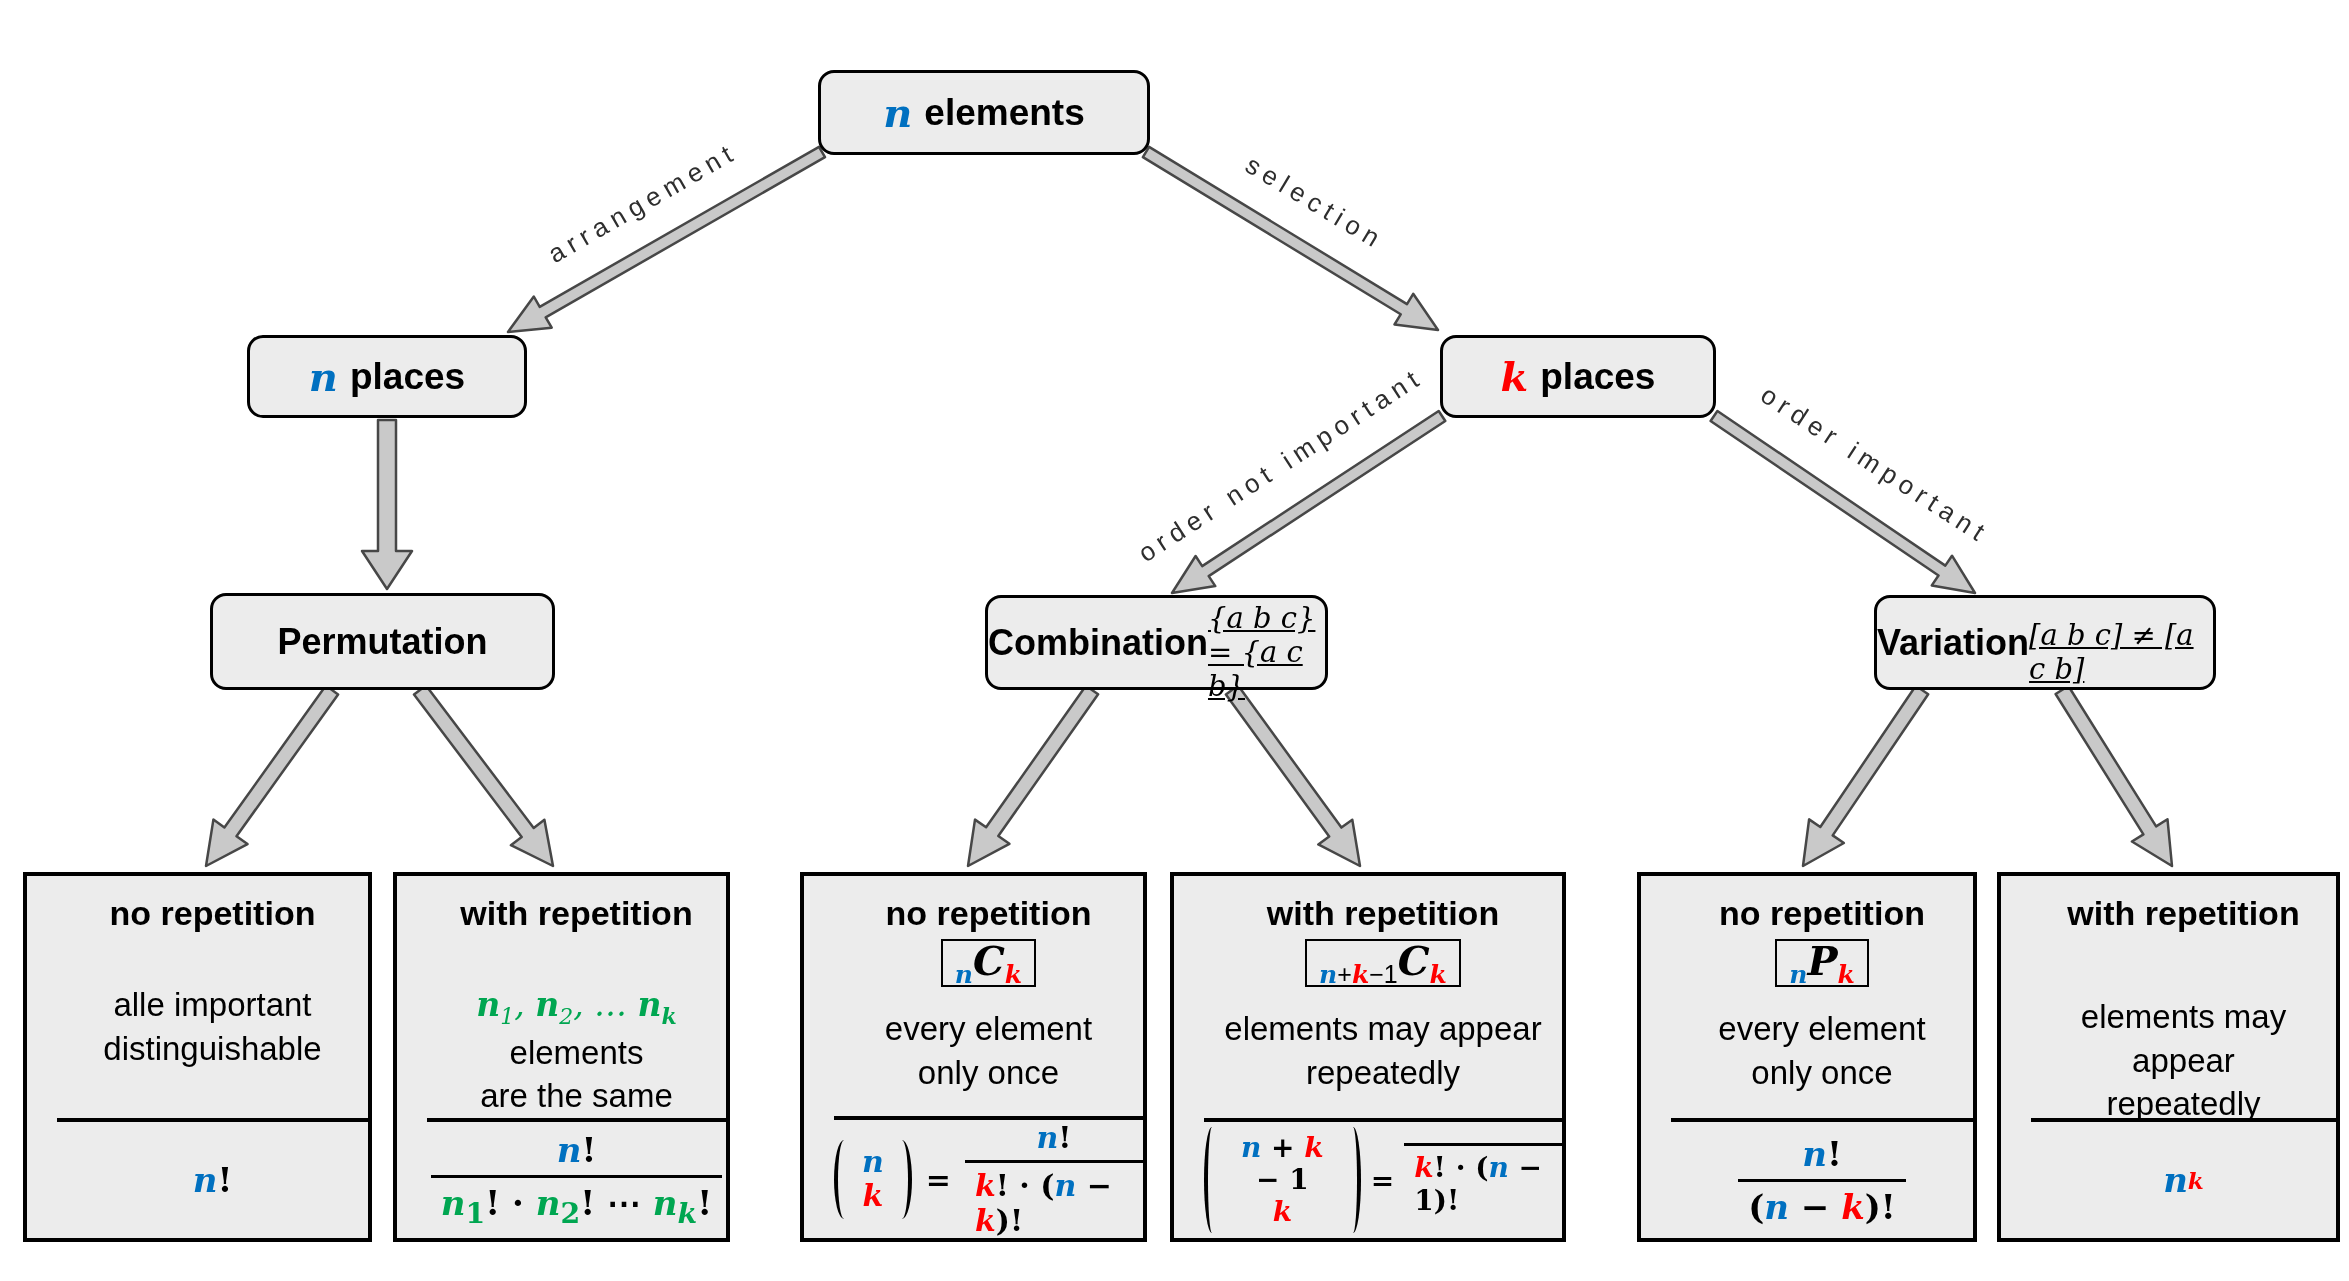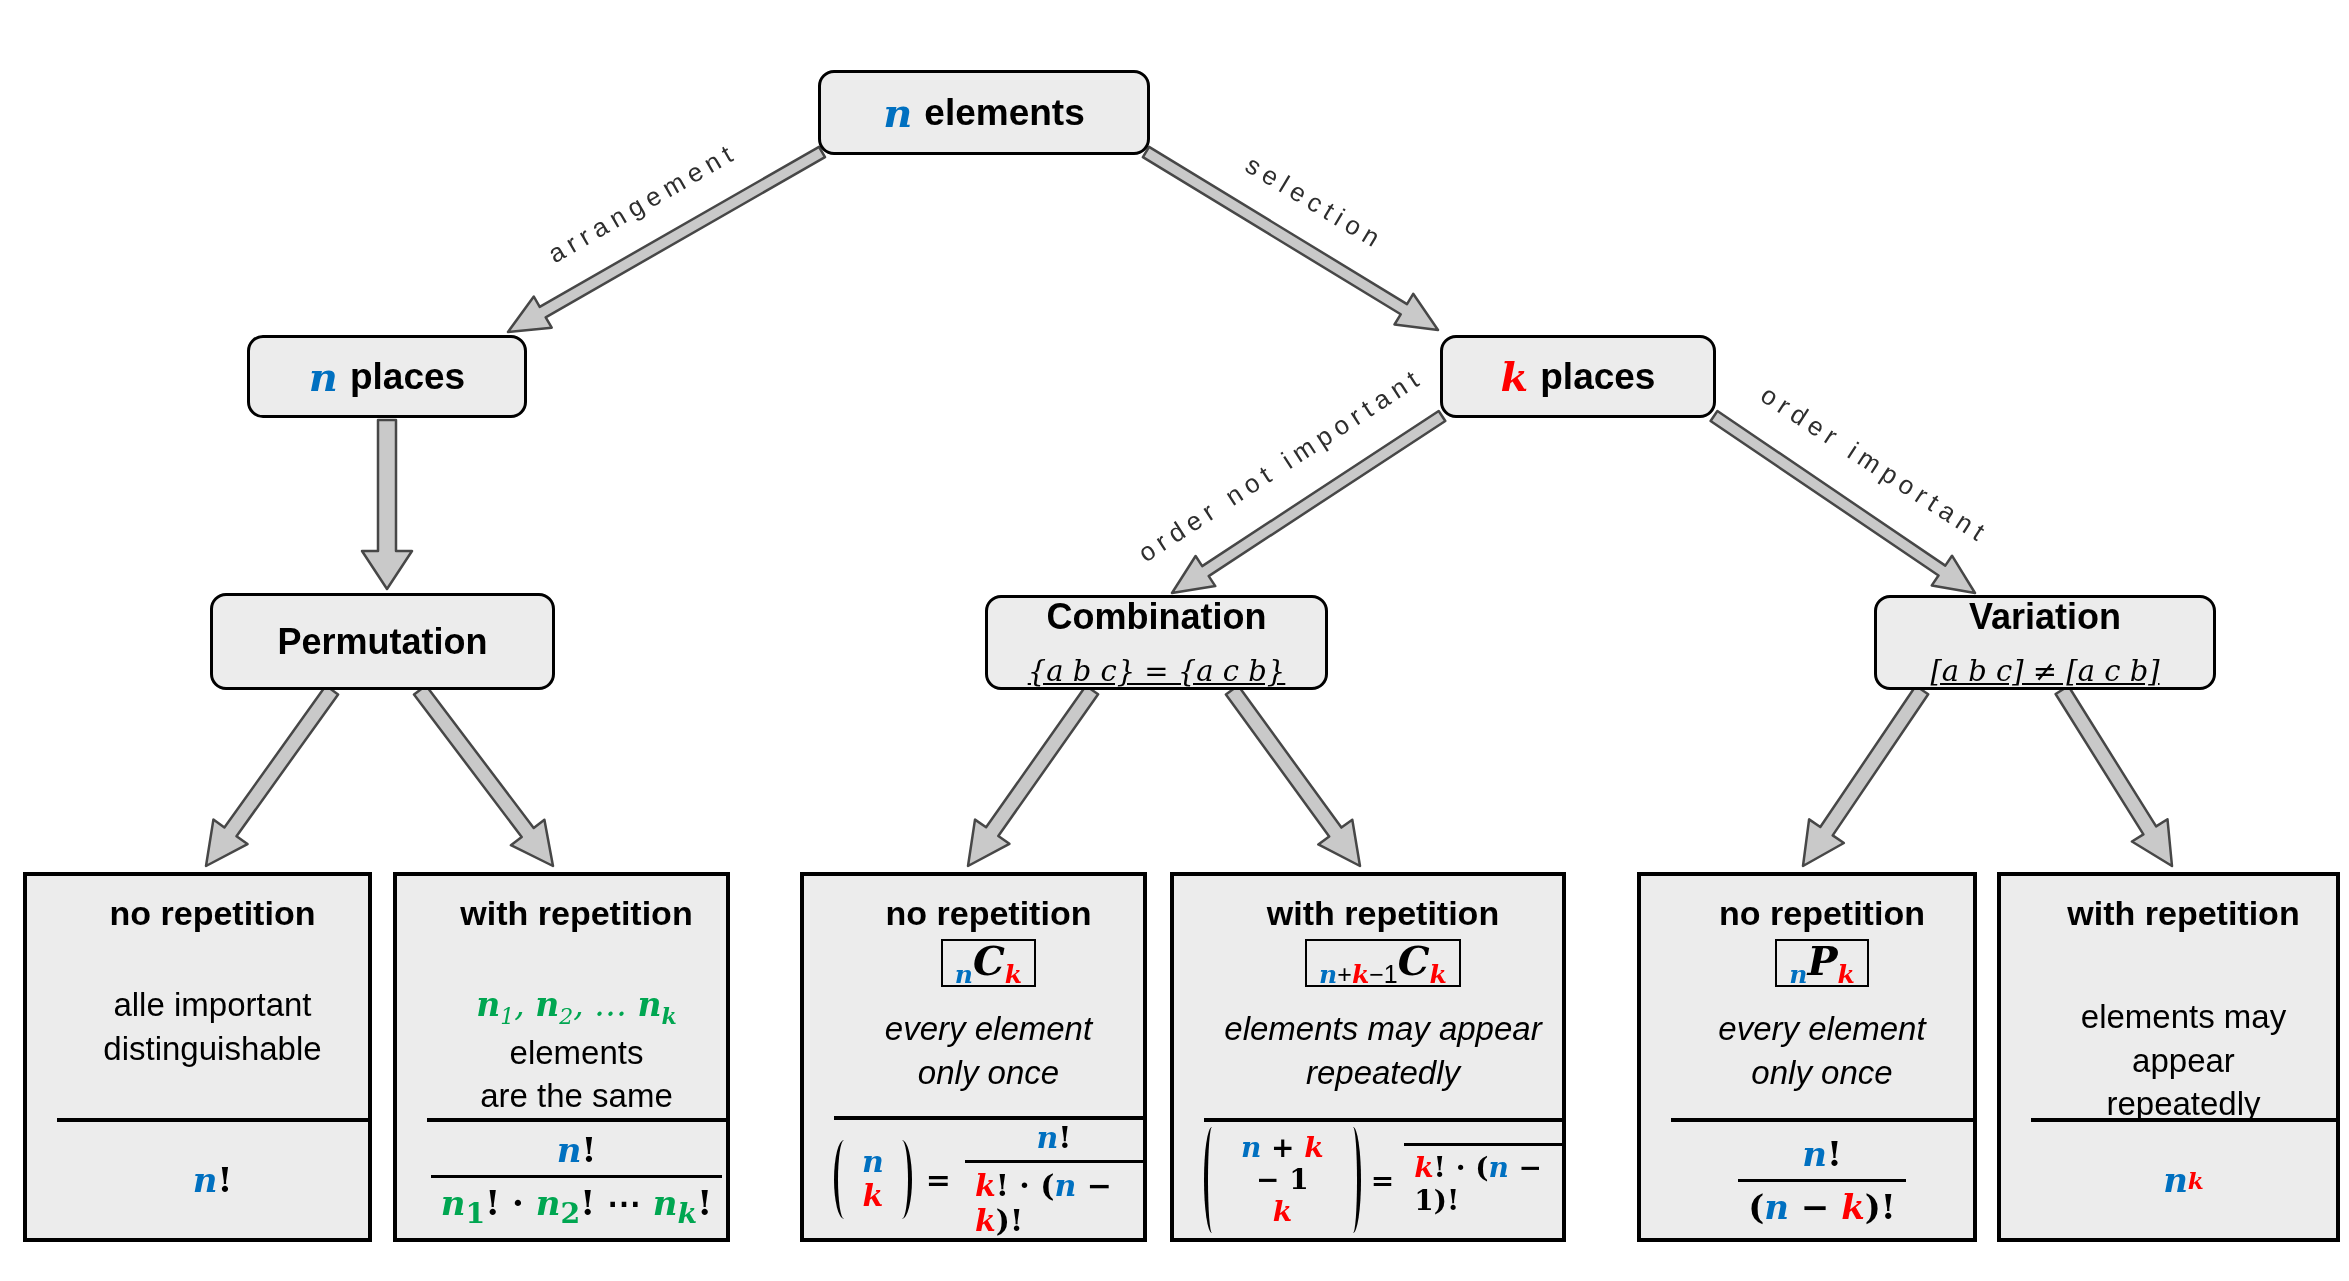--- a/index.html
+++ b/index.html
@@ -11,38 +11,38 @@
   
   .blue{color:var(--blue);} .red{color:var(--red);} .green{color:var(--green);}
   .v{font-family:"DejaVu Serif",serif;font-style:italic;font-weight:bold;}
   .mathtext{font-family:"DejaVu Serif",serif;font-style:italic;}
 
   
   .node{position:absolute;background:#ececec;border:3.5px solid #000;border-radius:16px;
         display:flex;align-items:center;justify-content:center;box-sizing:border-box;}
   .nvar{font-size:40px;margin-right:12px;}
   .nlabel{font-size:37px;font-weight:bold;}
-  .node.two-line{flex-direction:column;justify-content:center;}
+  .node.two-line{flex-direction:row;justify-content:center;}
   .ntitle{font-size:36px;font-weight:bold;line-height:1.1;}
   .nsub{font-size:29px;margin-top:18px;text-decoration:underline;}
 
   
   .edge-label{position:absolute;font-size:26px;letter-spacing:6px;color:#2e2e2e;white-space:nowrap;
               transform:translate(-50%,-50%) rotate(var(--rot));}
 
   
   .leaf{position:absolute;top:872px;height:370px;background:#ececec;border:4px solid #000;
         box-sizing:border-box;display:flex;flex-direction:column;padding-left:30px;}
   .leaf-top{height:246px;border-bottom:4px solid #000;box-sizing:border-box;
             display:flex;flex-direction:column;align-items:center;}
   .leaf-bottom{flex:1;display:flex;align-items:center;justify-content:center;}
   .leaf-title{font-size:34px;font-weight:bold;margin-top:18px;}
   .leaf-desc{font-size:33px;text-align:center;line-height:1.32;}
   .gap-lg{margin-top:50px;}
-  .gap-sm{margin-top:20px;font-style:italic;}
+  .gap-sm{margin-top:20px;}
   .leaf-desc sub{font-size:22px;}
 
   
   .symbox{border:2.5px solid #000;padding:0px 12px 4px 12px;margin-top:6px;line-height:1;
           display:flex;align-items:flex-end;}
   .symbox .big{font-size:40px;}
   .symbox sub{font-size:25px;line-height:1;transform:translateY(6px);display:inline-block;}
   .symbox .presub span{font-size:25px;}
 
   

